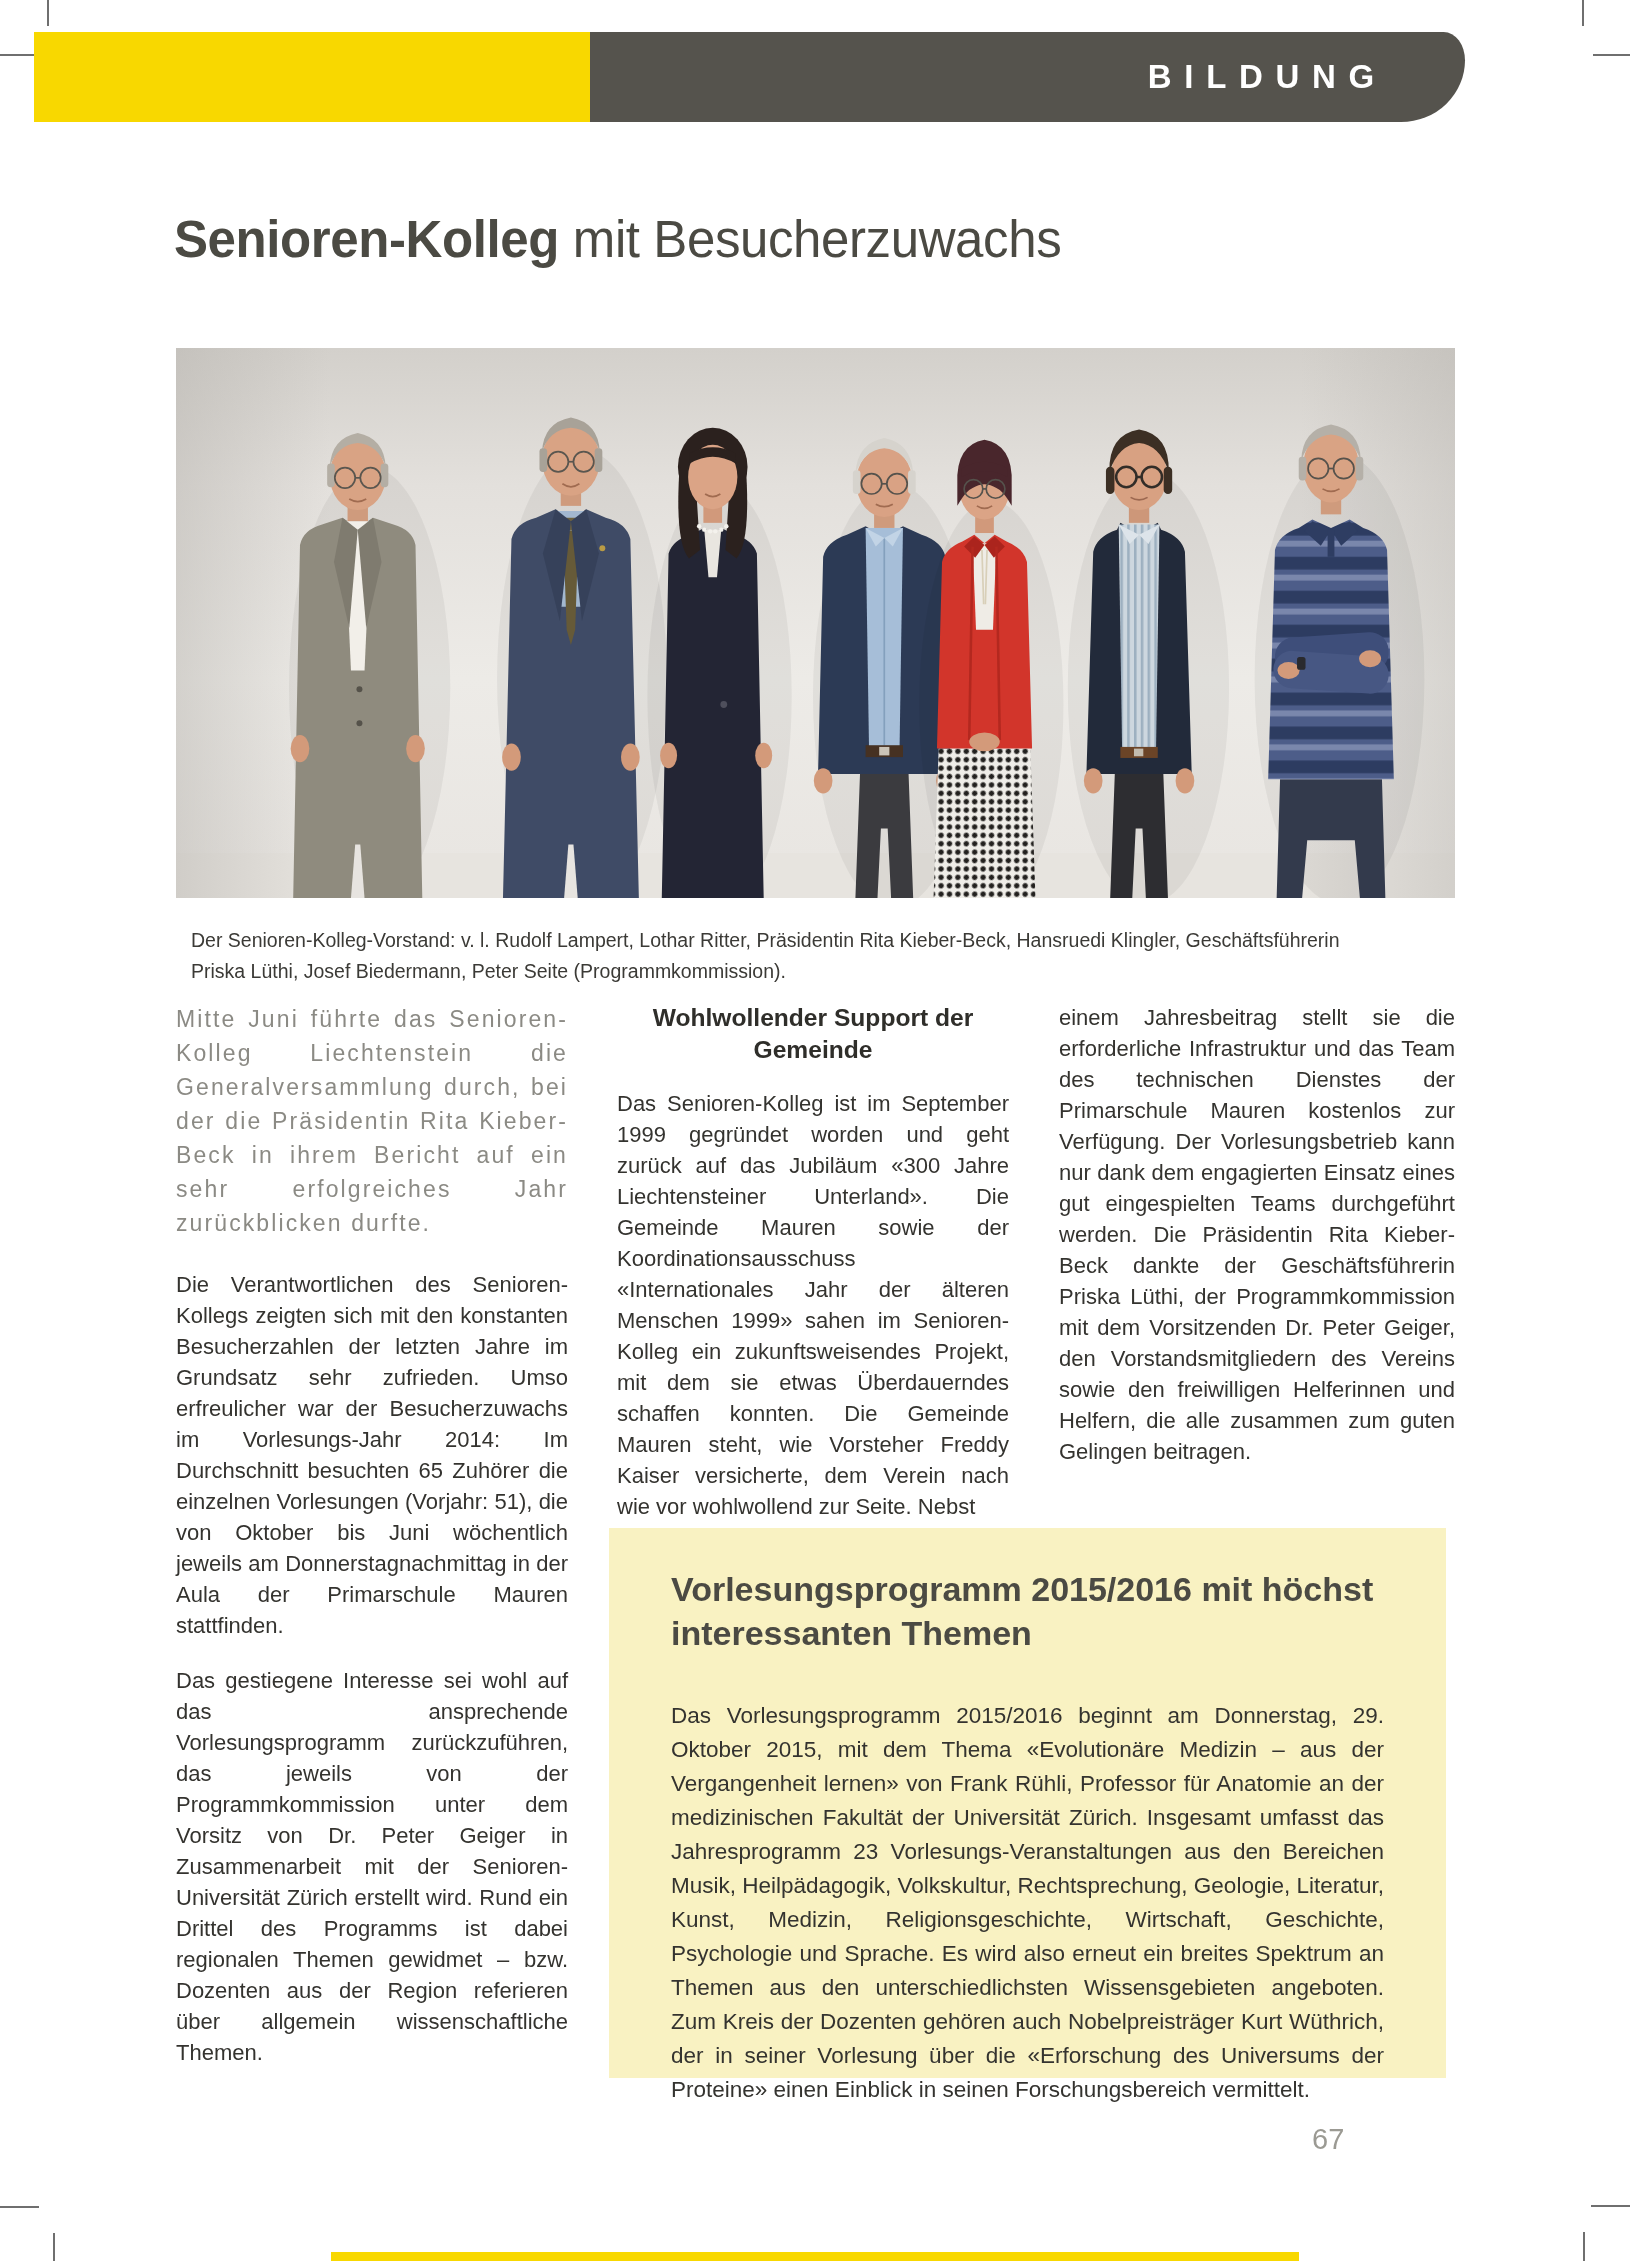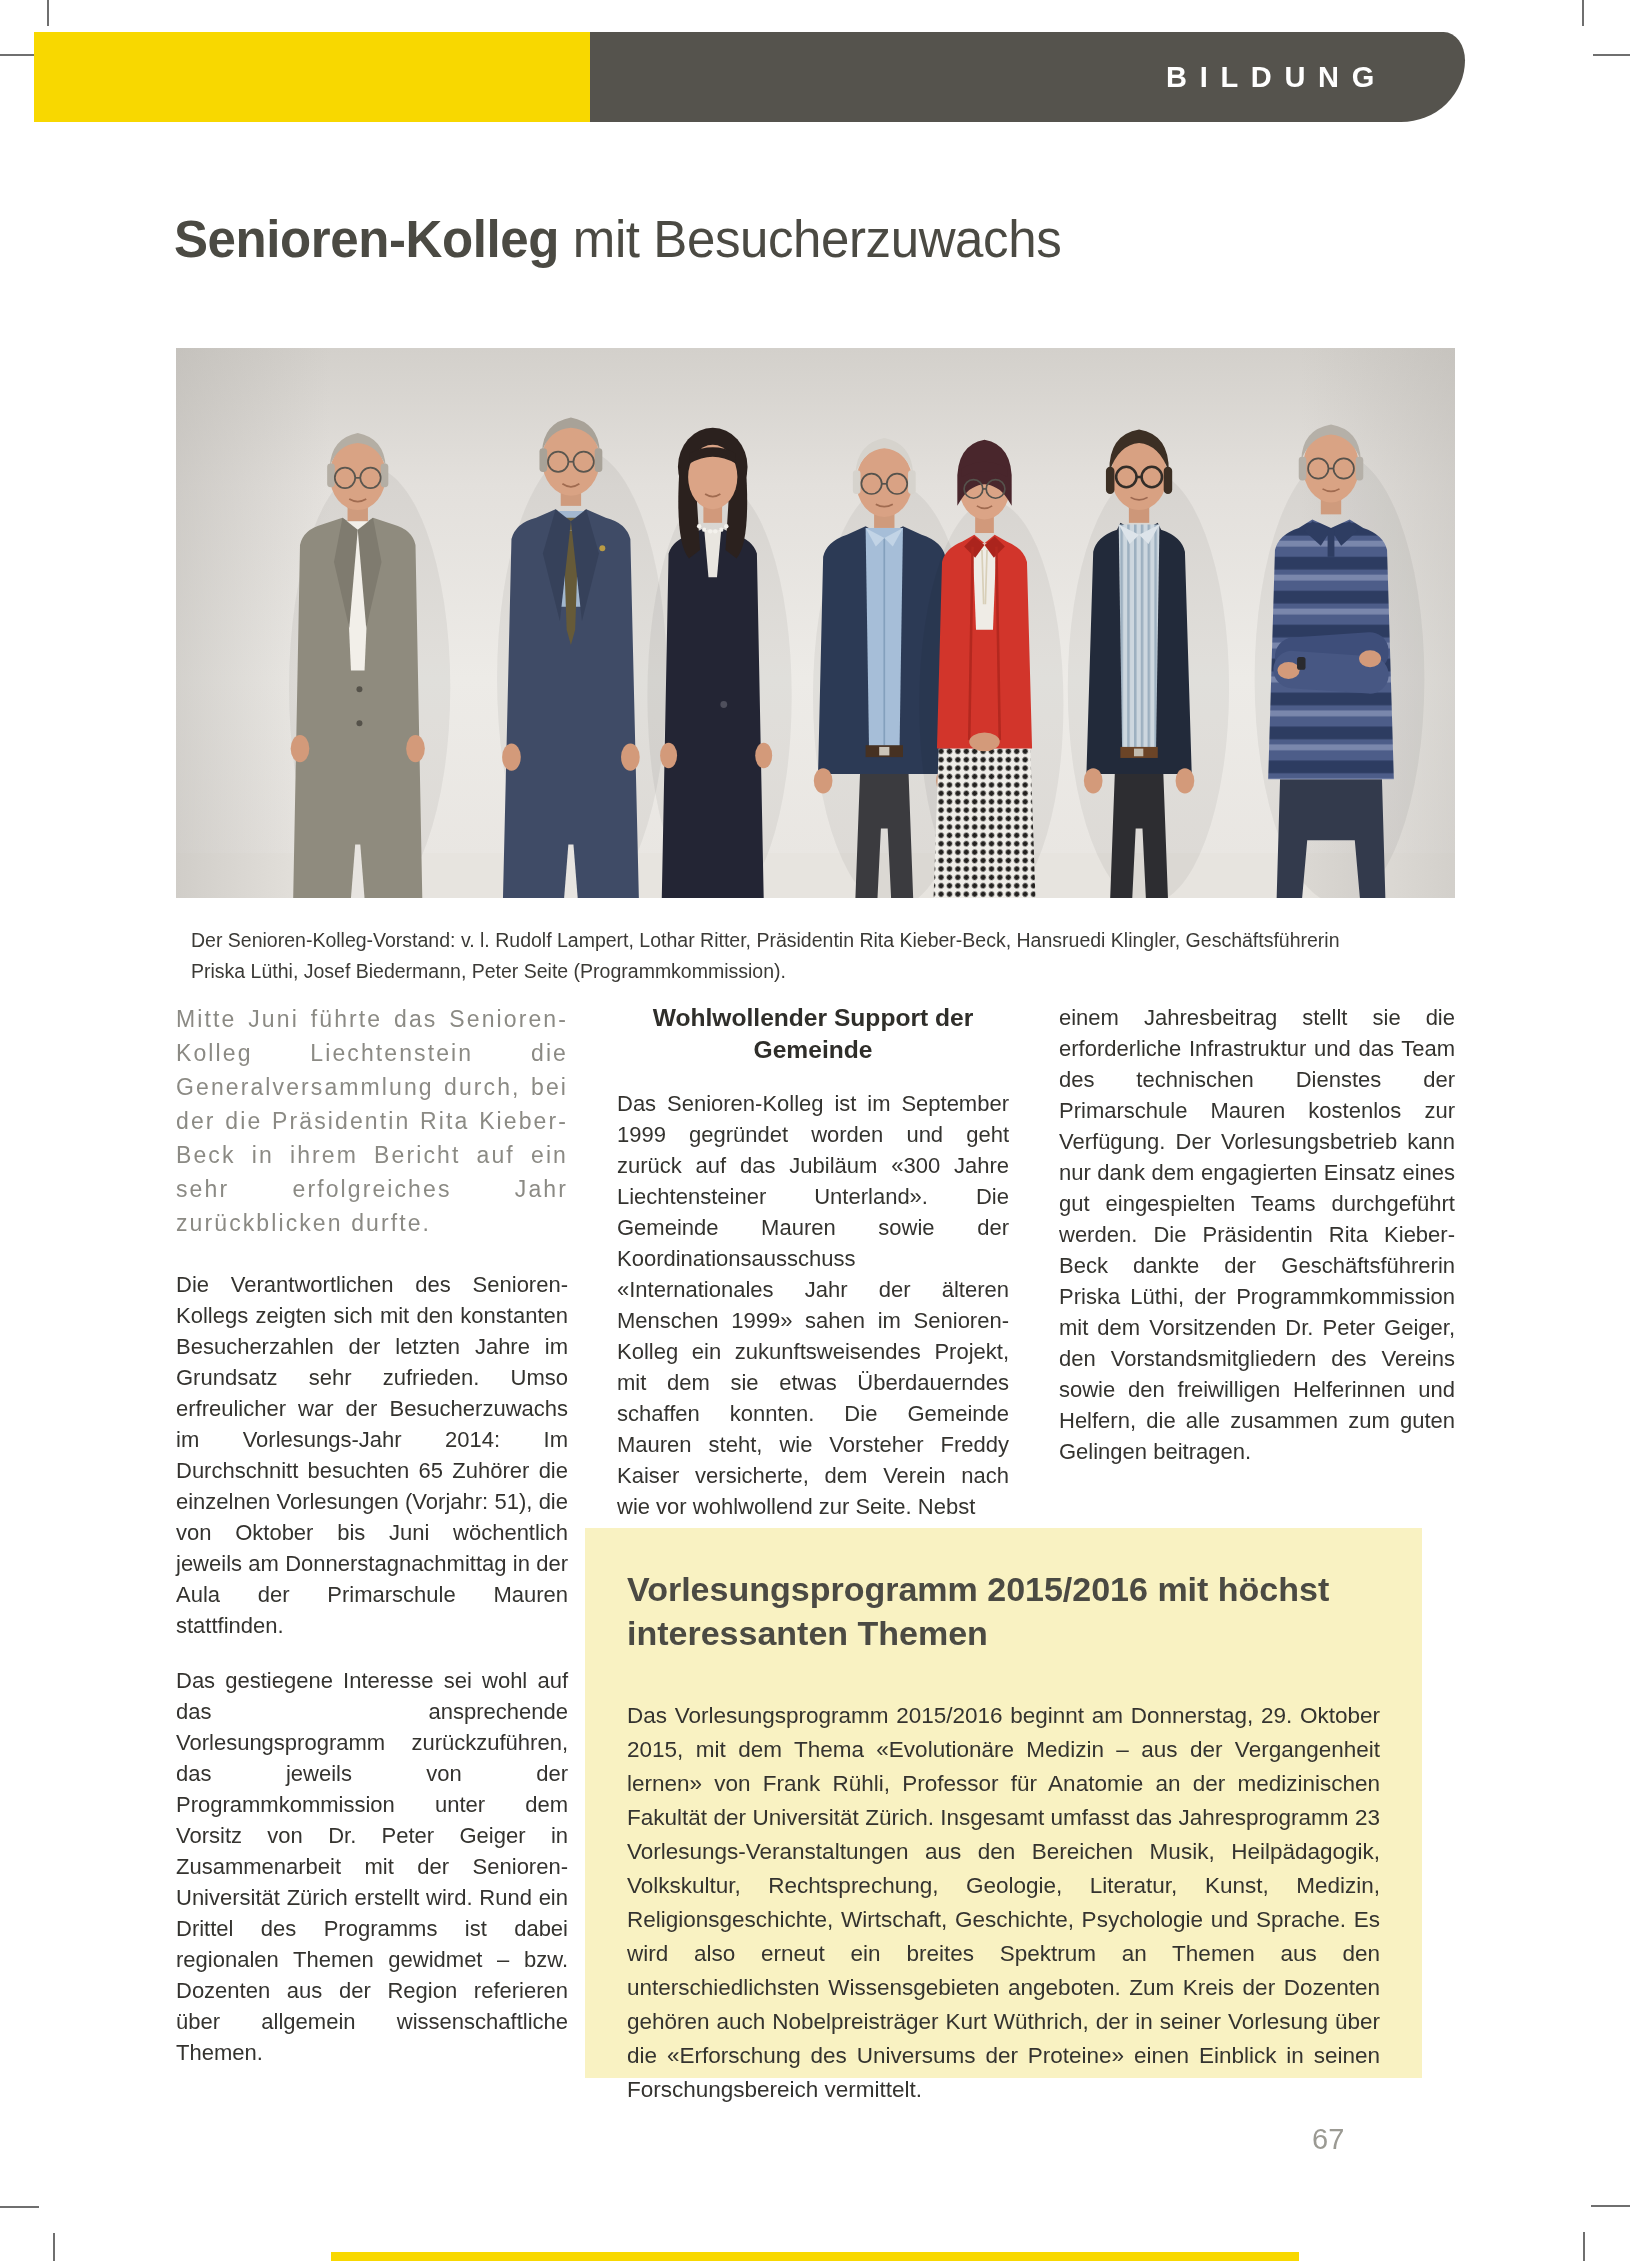--- a/index.html
+++ b/index.html
@@ -20,21 +20,21 @@
   
   .crop{position:absolute;background:var(--c-crop_mark);}
   .crop.h{height:1.7px;}
   .crop.v{width:1.7px;}
 
   
   .band-yellow{position:absolute;left:34px;top:32px;width:556px;height:90px;background:var(--c-yellow);}
   .band-gray{position:absolute;left:590px;top:32px;width:875px;height:90px;background:var(--c-bar_gray);
              border-radius:0 31px 93px 0 / 0 41px 90px 0;}
   .band-gray .tag{position:absolute;right:78px;top:50%;transform:translateY(-50%);
-                  color:#ffffff;font-size:29px;font-weight:600;letter-spacing:12.7px;}
+                  color:#ffffff;font-size:33px;font-weight:600;letter-spacing:12.7px;}
 
   
   .title{position:absolute;left:174px;top:211px;font-size:51px;line-height:1.15;color:var(--c-title);
          letter-spacing:-0.4px;white-space:nowrap;margin:0;font-weight:400;}
   .title .bold{font-weight:700;}
 
   
   .photo{position:absolute;left:176px;top:348px;width:1279px;height:550px;margin:0;}
   .photo svg{display:block;width:100%;height:100%;}
 
@@ -46,22 +46,22 @@
   .col{position:absolute;top:1002px;text-align:justify;font-size:22px;line-height:31px;color:var(--c-body);
        hyphens:auto;-webkit-hyphens:auto;}
   .col p{margin:0 0 24px 0;}
   .col1{left:176px;width:392px;}
   .col2{left:617px;width:392px;}
   .col3{left:1059px;width:396px;}
   .lead{color:var(--c-lead);font-size:23px;line-height:34px;letter-spacing:2.1px;margin-bottom:29px !important;}
   .colhead{font-size:24.6px;line-height:32px;font-weight:700;color:#2f2e2a;margin:0 0 22px 0;text-align:center;}
 
   
-  .infobox{position:absolute;left:585px;top:1528px;width:837px;height:550px;background:var(--c-infobox_bg);
-           box-sizing:border-box;padding:39px 42px;}
+  .infobox{position:absolute;left:609px;top:1528px;width:837px;height:550px;background:var(--c-infobox_bg);
+           box-sizing:border-box;padding:39px 62px;}
   .infobox h2{margin:0;font-size:34px;line-height:44px;font-weight:700;color:var(--c-title);text-align:left;}
   .infobox p{margin:44px 0 0 0;font-size:22.5px;line-height:34px;text-align:justify;color:var(--c-body);
              hyphens:auto;-webkit-hyphens:auto;}
 
   
   .pageno{position:absolute;left:1312px;top:2123px;font-size:29px;color:var(--c-page_number);}
 
   
   .bottom-strip{position:absolute;left:331px;top:2252px;width:968px;height:9.3px;background:var(--c-yellow);}
 </style>

